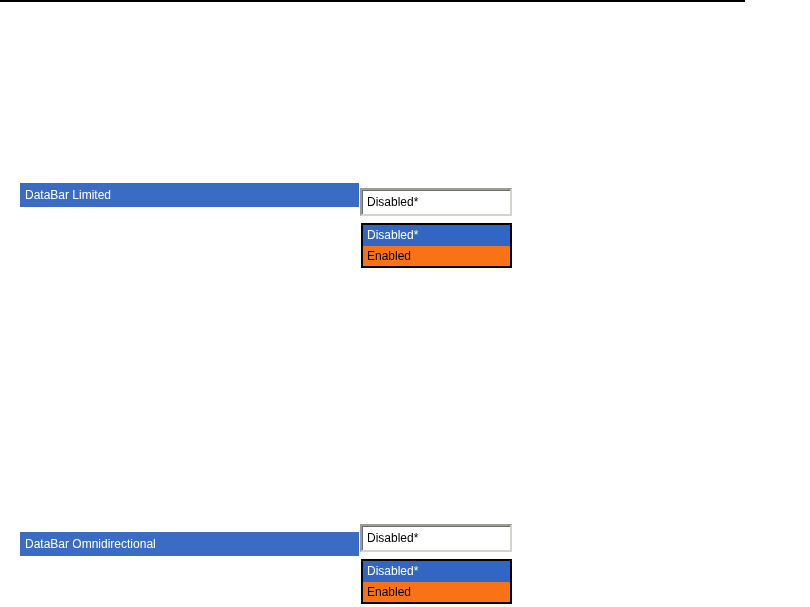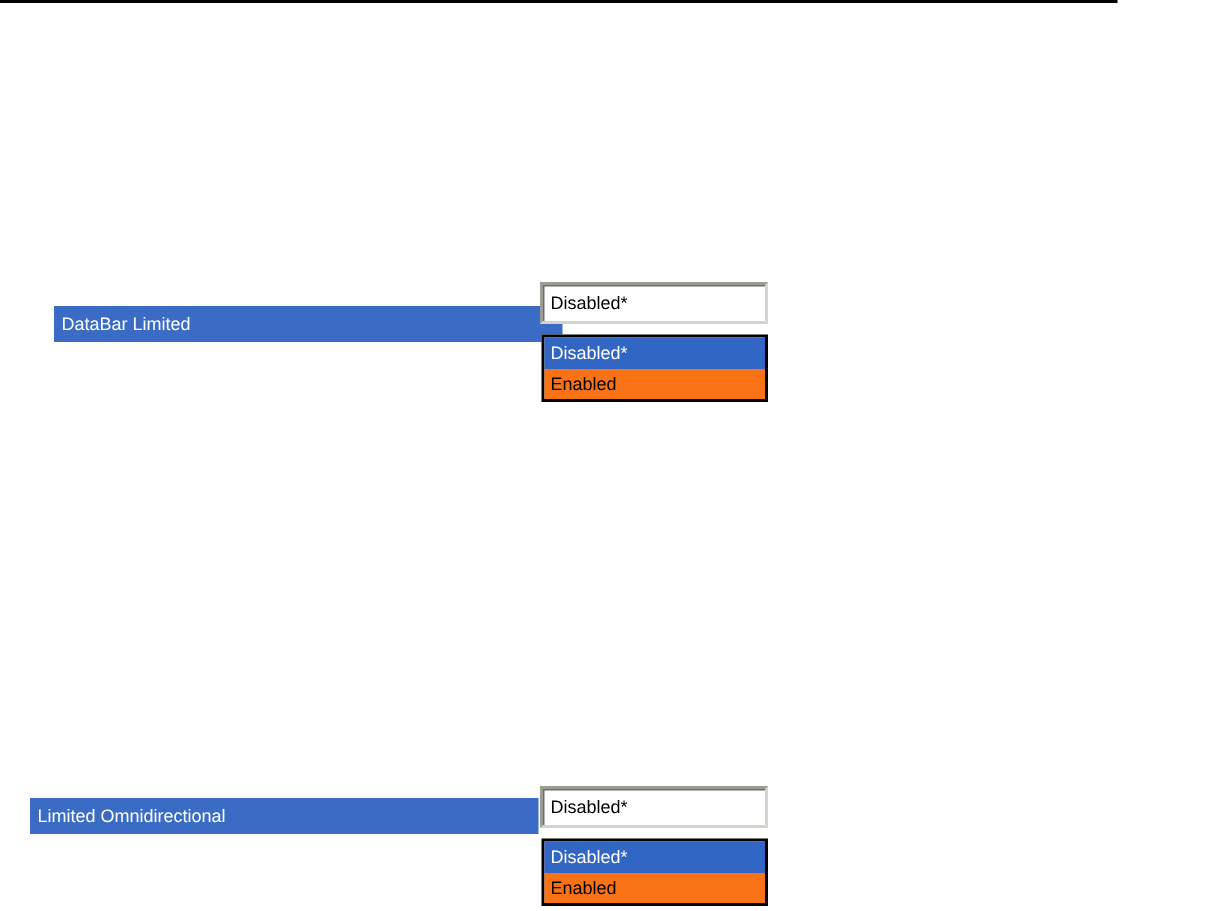--- a/index.html
+++ b/index.html
@@ -74,21 +74,21 @@
     padding-left: 4px;
     color: #000000;
     background: #f97316;
     white-space: nowrap;
   }
   .dropdown-option.selected {
     background: #3166c5;
     color: #ffffff;
   }
   
-  .s1-bar      { top: 204px; margin-left: 16px; }
+  .s1-bar      { top: 183px; }
   .s1-combo    { top: 188px; }
   .s1-dropdown { top: 223px; }
   
   .s2-bar      { top: 532px; }
   .s2-combo    { top: 524px; }
   .s2-dropdown { top: 559px; }
 </style>
 </head>
 <body>
 
@@ -98,21 +98,21 @@
 
 <div class="combobox s1-combo">
   <span class="combobox-value">Disabled*</span>
 </div>
 
 <div class="dropdown-list s1-dropdown">
   <div class="dropdown-option selected">Disabled*</div>
   <div class="dropdown-option">Enabled</div>
 </div>
 
-<div class="label-bar s2-bar">Limited Omnidirectional</div>
+<div class="label-bar s2-bar">DataBar Omnidirectional</div>
 
 <div class="combobox s2-combo">
   <span class="combobox-value">Disabled*</span>
 </div>
 
 <div class="dropdown-list s2-dropdown">
   <div class="dropdown-option selected">Disabled*</div>
   <div class="dropdown-option">Enabled</div>
 </div>
 

